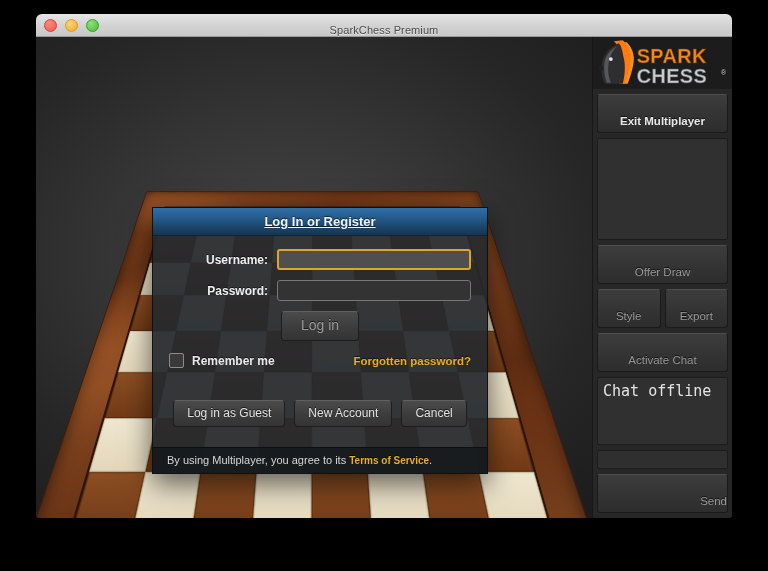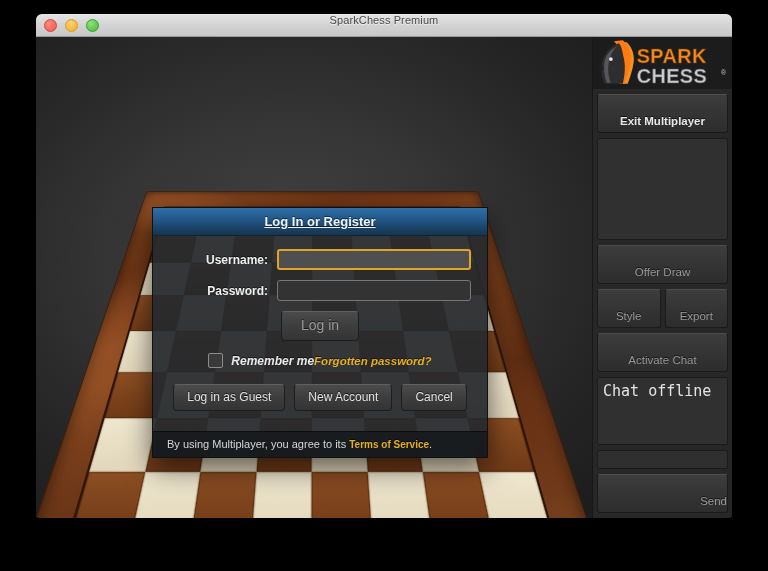--- a/index.html
+++ b/index.html
@@ -35,21 +35,21 @@
     overflow: hidden;
   }
 
   
   #titlebar {
     position: relative;
     height: 22px;
     background: linear-gradient(180deg, #e6e6e6 0%, #d3d3d3 50%, #c8c8c8 100%);
     border-bottom: 1px solid #9a9a9a;
     display: flex;
-    align-items: flex-start;
+    align-items: flex-end;
   }
   #traffic-lights {
     position: absolute;
     left: 8px;
     top: 0;
     height: 22px;
     display: flex;
     align-items: center;
     gap: 8px;
   }
@@ -324,23 +324,22 @@
     user-select: none;
   }
   .dlg-btn.primary {
     font-size: 14px;
     padding: 5px 19px 7px;
     color: #9c9c9c;
   }
   #remember-row {
     display: flex;
     align-items: center;
-    justify-content: center;
-    margin-bottom: 16px;
-    font-style: italic;
+    justify-content: space-between;
+    margin-bottom: 32px;
   }
   #remember-left {
     display: flex;
     align-items: center;
   }
   #remember-box {
     width: 13px; height: 13px;
     background: #3a3a3a;
     border: 1px solid #8c8c8c;
     border-radius: 2px;

